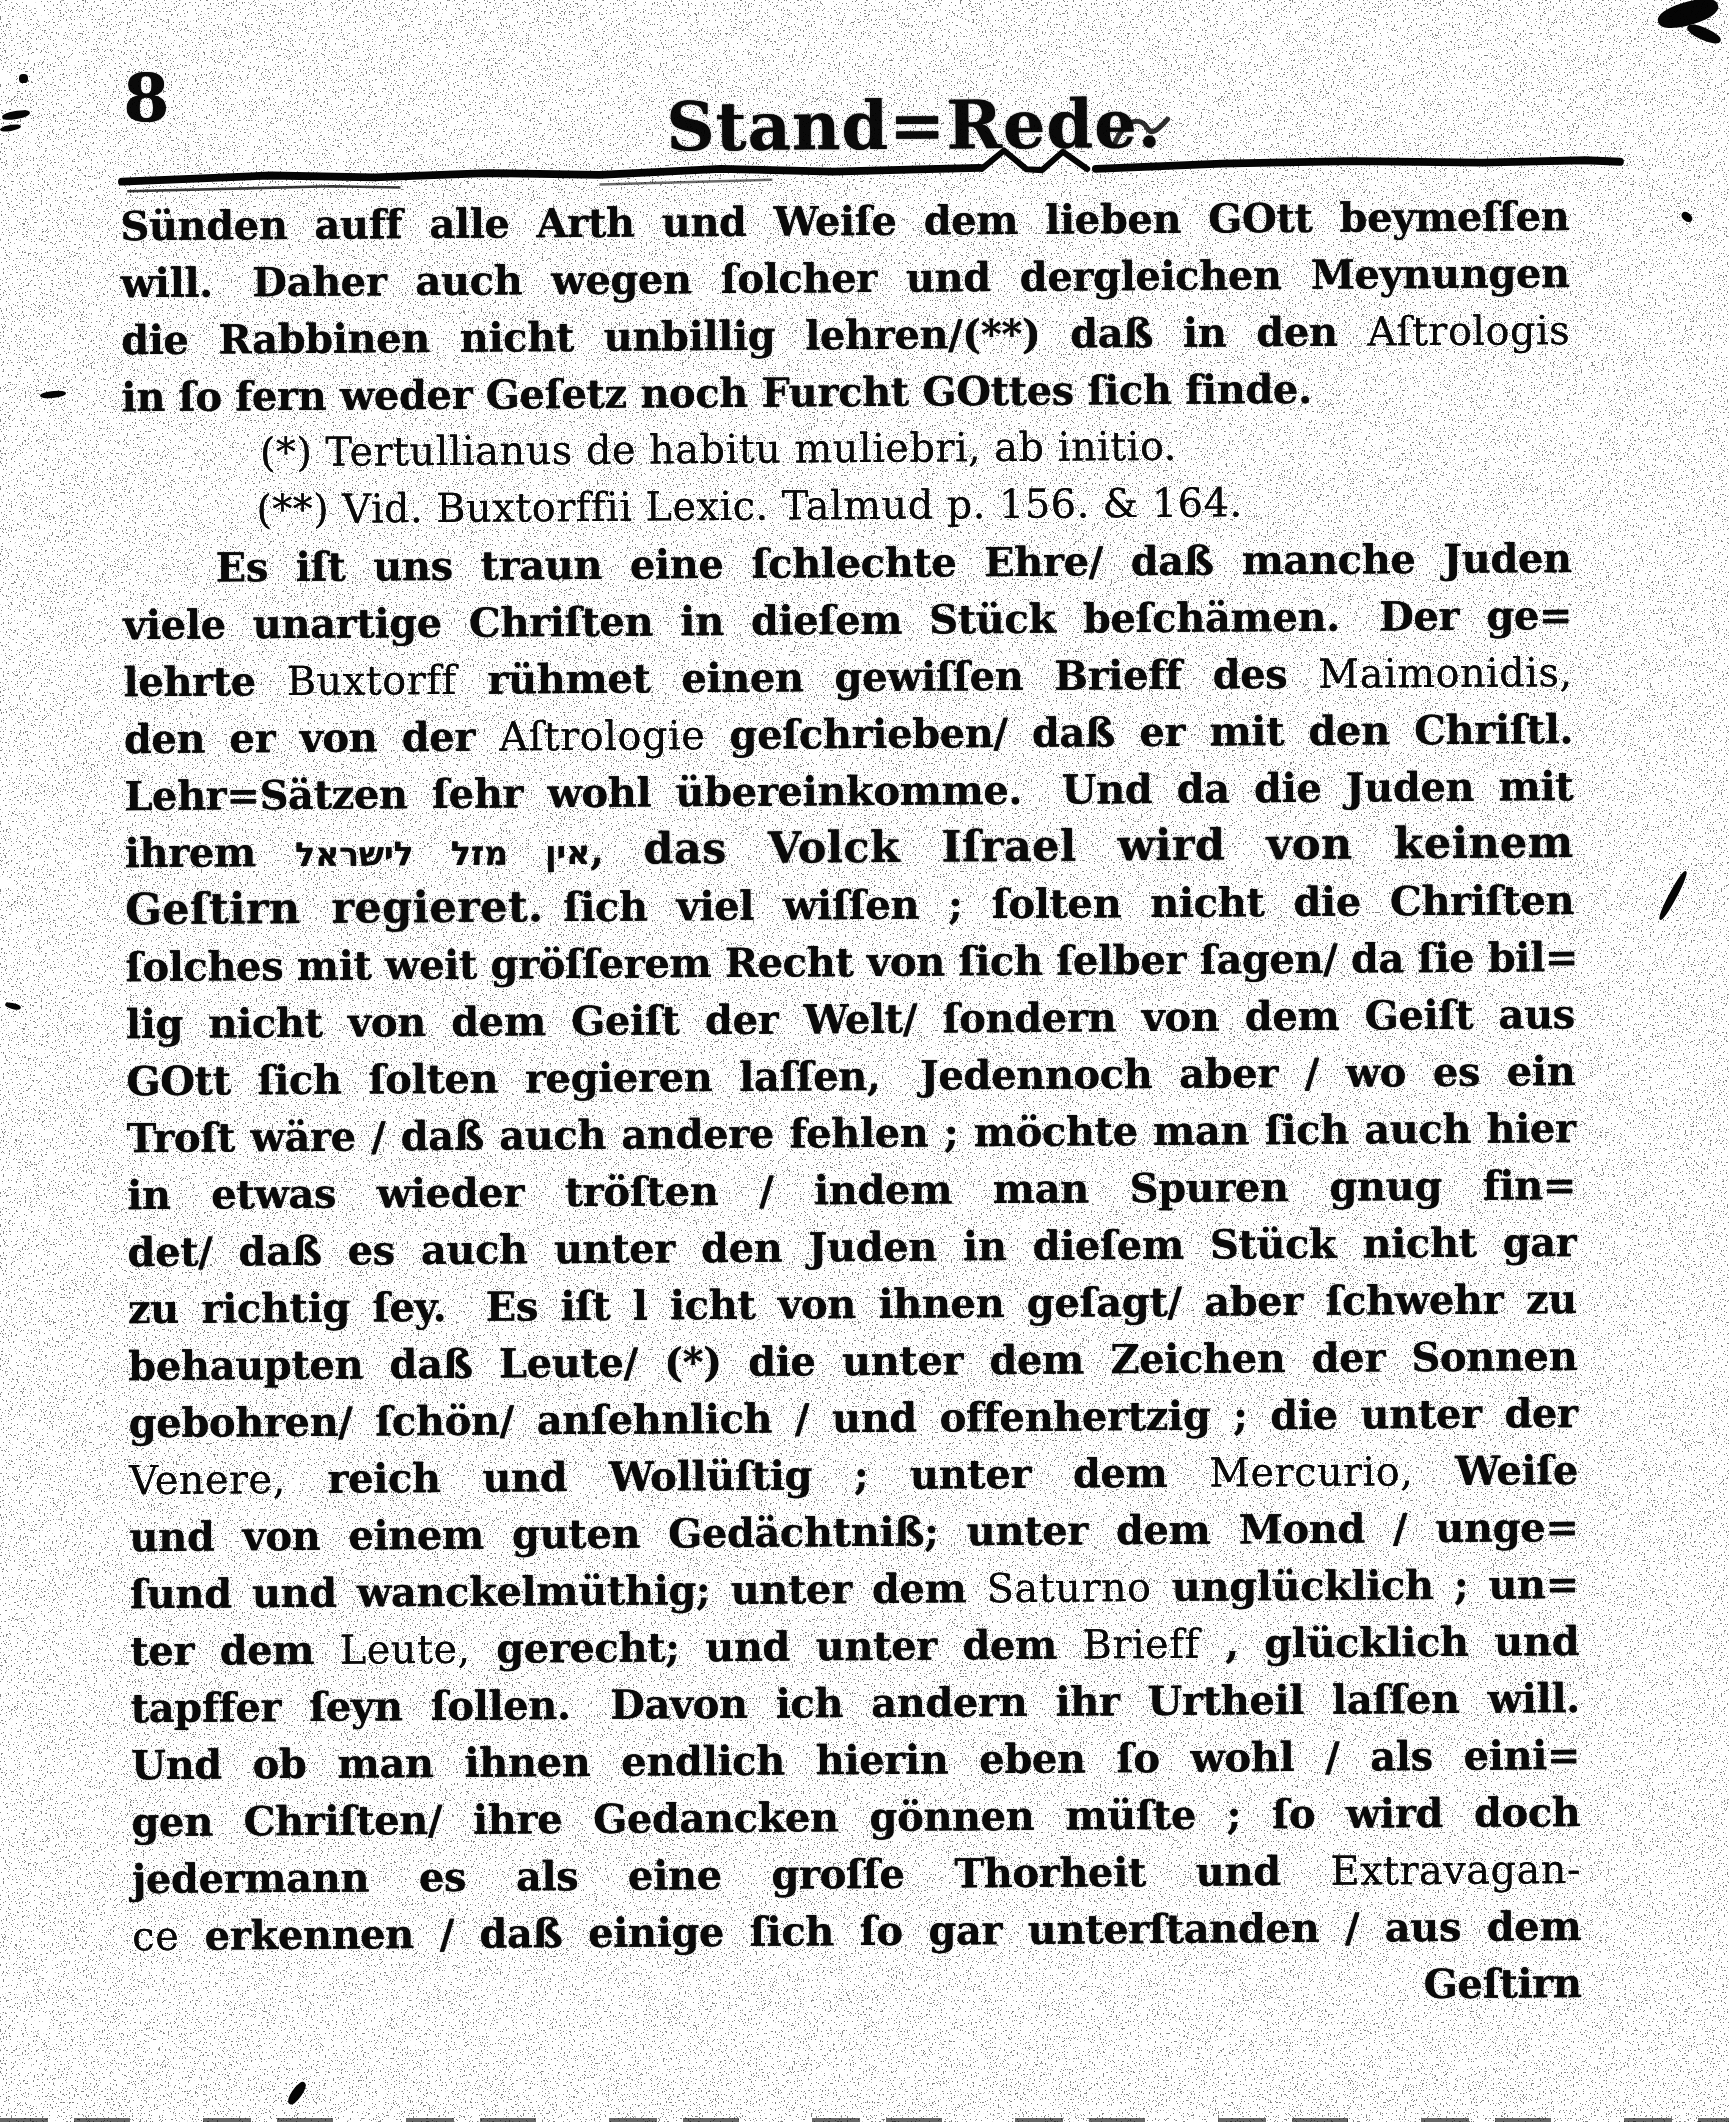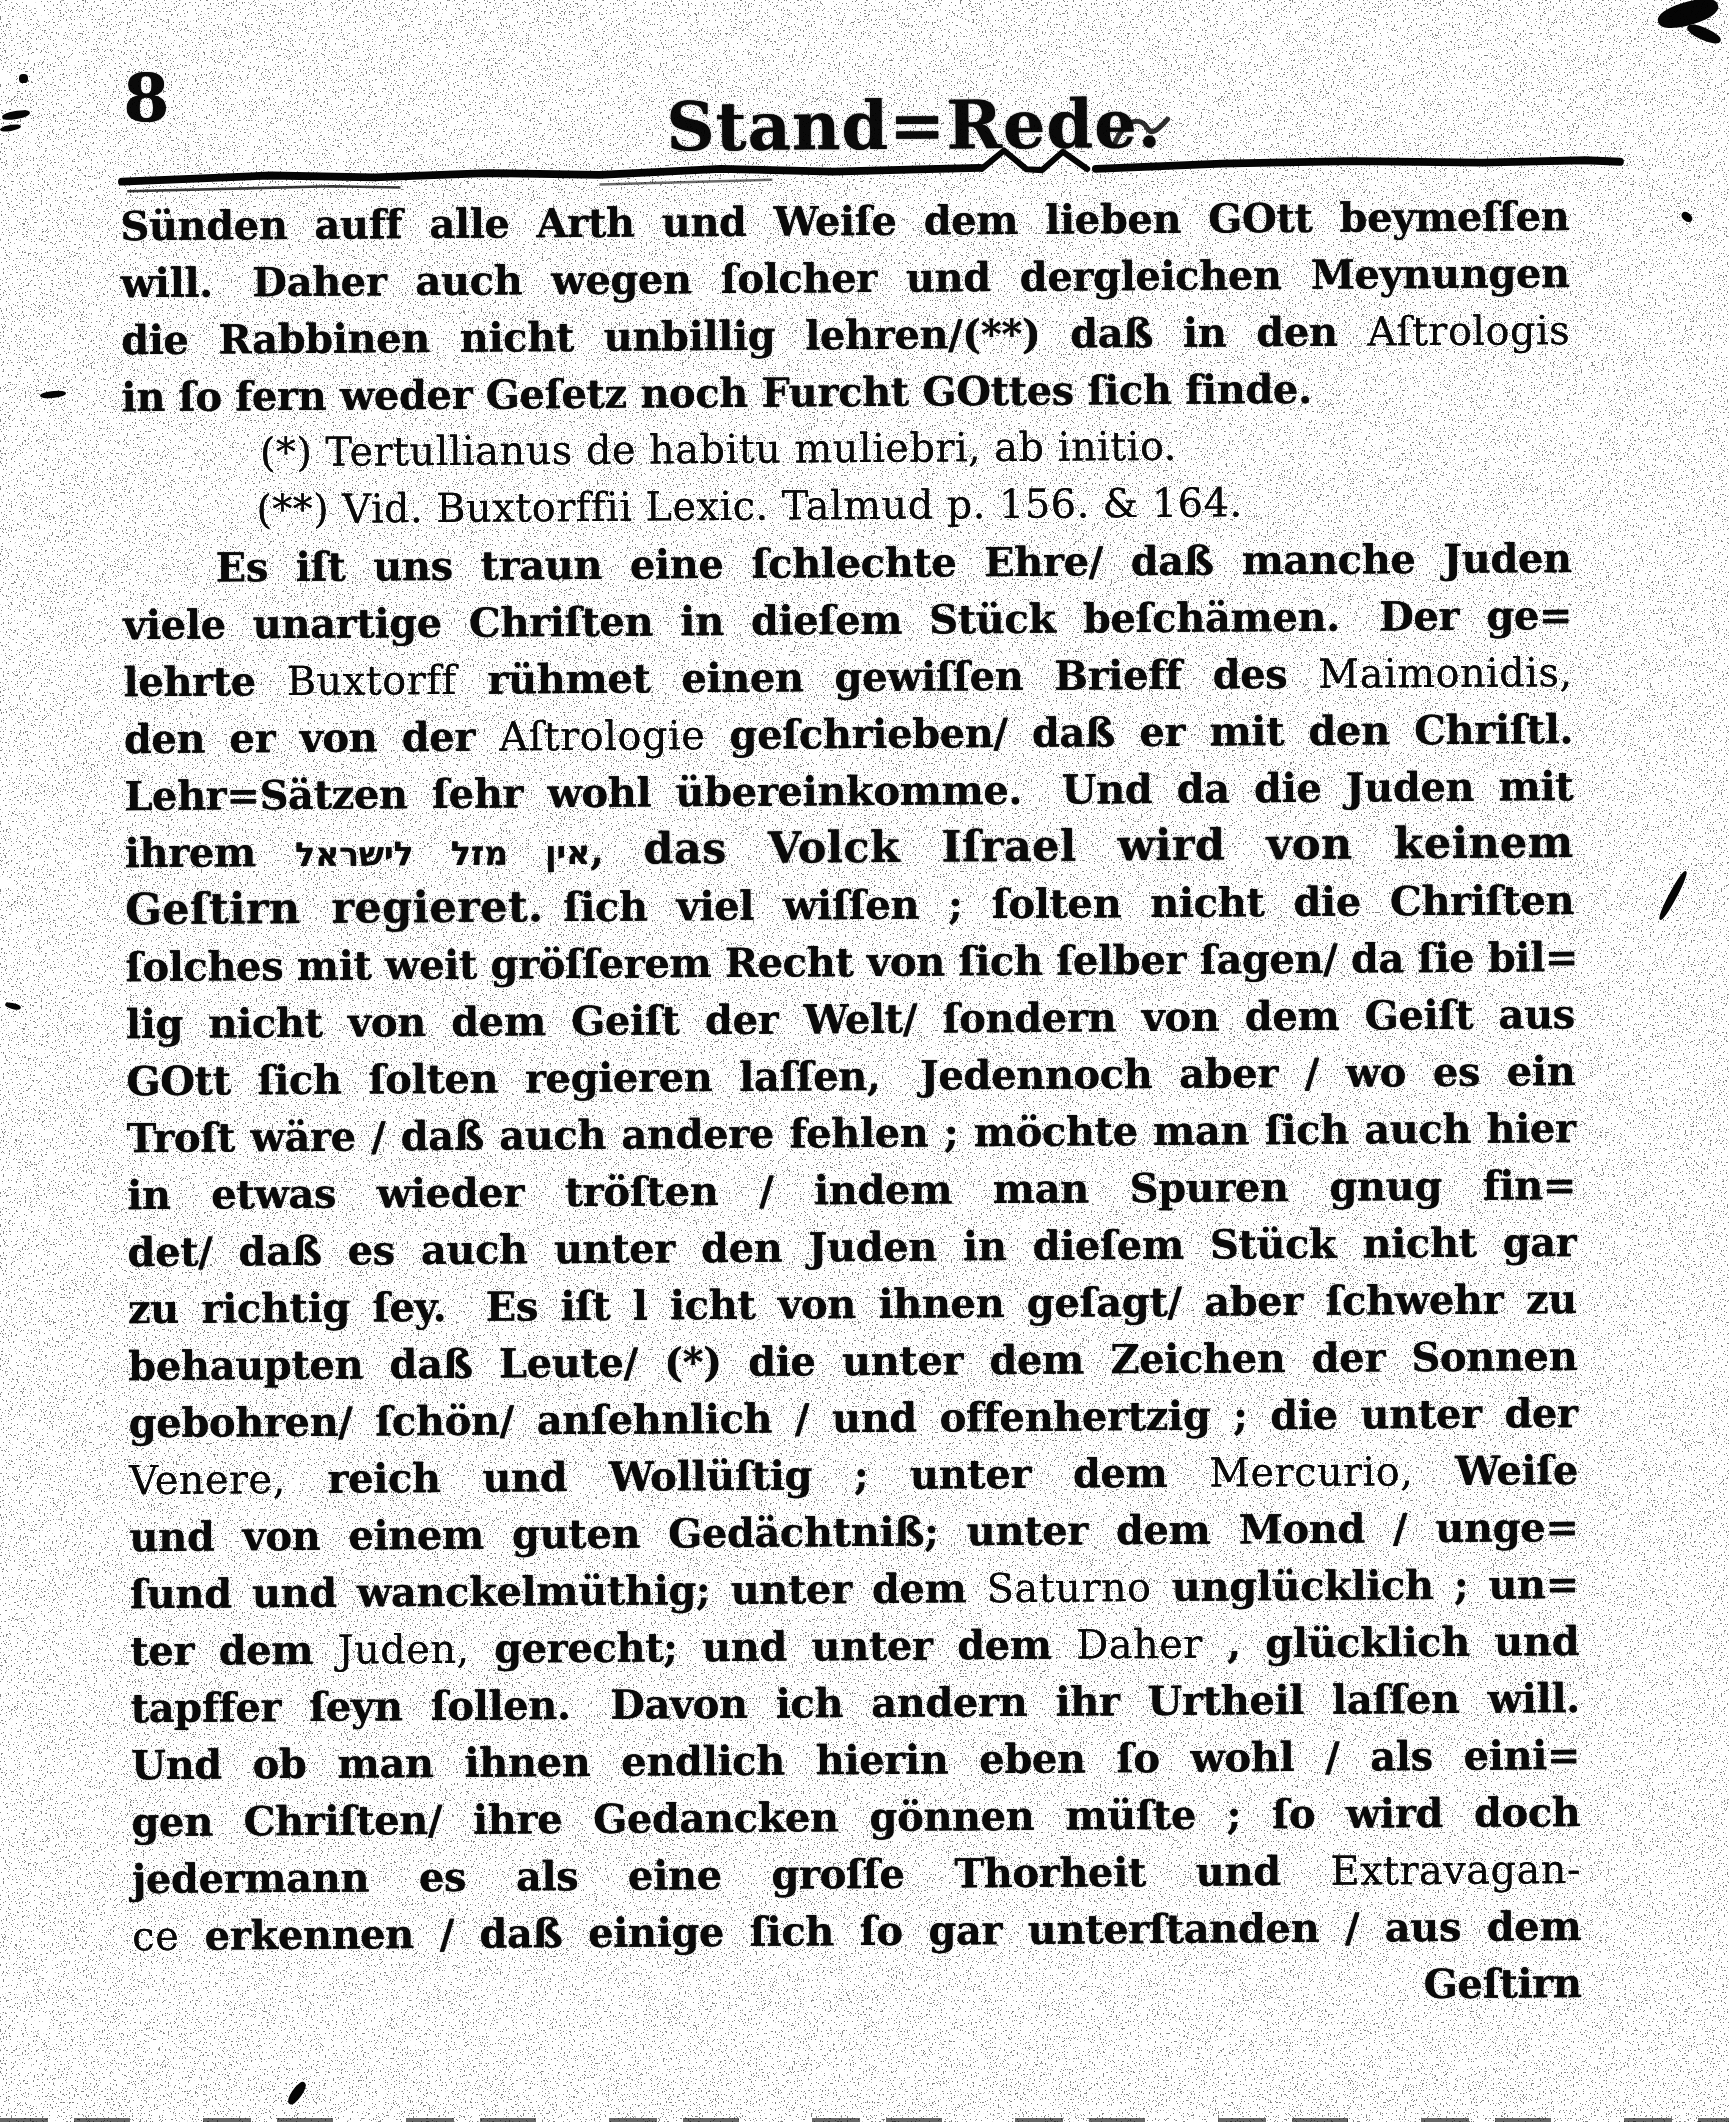--- a/index.html
+++ b/index.html
@@ -91,21 +91,21 @@
         <div class="line"><span class="fr">GOtt ſich ſolten regieren laſſen, Jedennoch aber / wo es ein</span></div>
         <div class="line"><span class="fr">Troſt wäre / daß auch andere fehlen ; möchte man ſich auch hier</span></div>
         <div class="line"><span class="fr">in etwas wieder tröſten / indem man Spuren gnug fin=</span></div>
         <div class="line"><span class="fr">det/ daß es auch unter den Juden in dieſem Stück nicht gar</span></div>
         <div class="line"><span class="fr">zu richtig ſey. Es iſt l icht von ihnen geſagt/ aber ſchwehr zu</span></div>
         <div class="line"><span class="fr">behaupten daß Leute/ (*) die unter dem Zeichen der Sonnen</span></div>
         <div class="line"><span class="fr">gebohren/ ſchön/ anſehnlich / und offenhertzig ; die unter der</span></div>
         <div class="line"><span class="aq">Venere,</span><span class="fr"> reich und Wollüſtig ; unter dem </span><span class="aq">Mercurio,</span><span class="fr"> Weiſe</span></div>
         <div class="line"><span class="fr">und von einem guten Gedächtniß; unter dem Mond / unge=</span></div>
         <div class="line"><span class="fr">ſund und wanckelmüthig; unter dem </span><span class="aq">Saturno</span><span class="fr"> unglücklich ; un=</span></div>
-        <div class="line"><span class="fr">ter dem </span><span class="aq">Juden,</span><span class="fr"> gerecht; und unter dem </span><span class="aq">Daher</span><span class="fr"> , glücklich und</span></div>
+        <div class="line"><span class="fr">ter dem </span><span class="aq">Leute,</span><span class="fr"> gerecht; und unter dem </span><span class="aq">Brieff</span><span class="fr"> , glücklich und</span></div>
         <div class="line"><span class="fr">tapffer ſeyn ſollen. Davon ich andern ihr Urtheil laſſen will.</span></div>
         <div class="line"><span class="fr">Und ob man ihnen endlich hierin eben ſo wohl / als eini=</span></div>
         <div class="line"><span class="fr">gen Chriſten/ ihre Gedancken gönnen müſte ; ſo wird doch</span></div>
         <div class="line"><span class="fr">jedermann es als eine groſſe Thorheit und </span><span class="aq">Extravagan-</span></div>
         <div class="line"><span class="aq">ce</span><span class="fr"> erkennen / daß einige ſich ſo gar unterſtanden / aus dem</span></div>
         <div class="line noj right"><span class="fr">Geſtirn</span></div>
       </div>
 
   </div>
 

